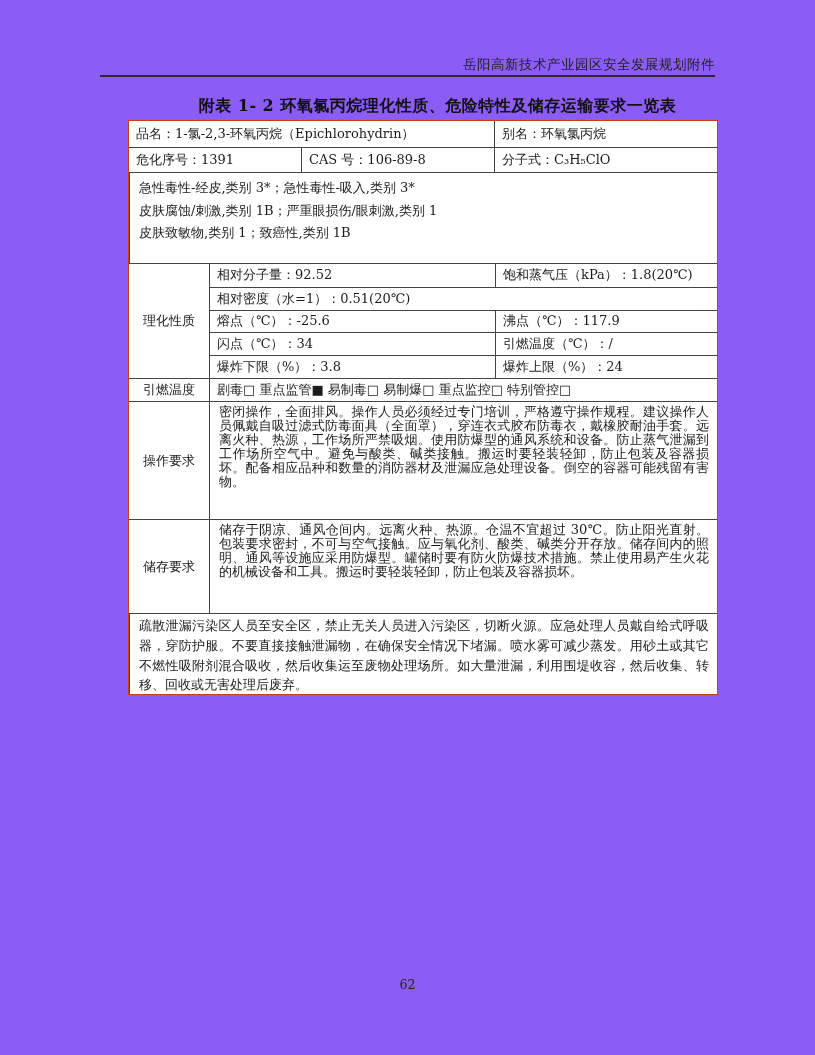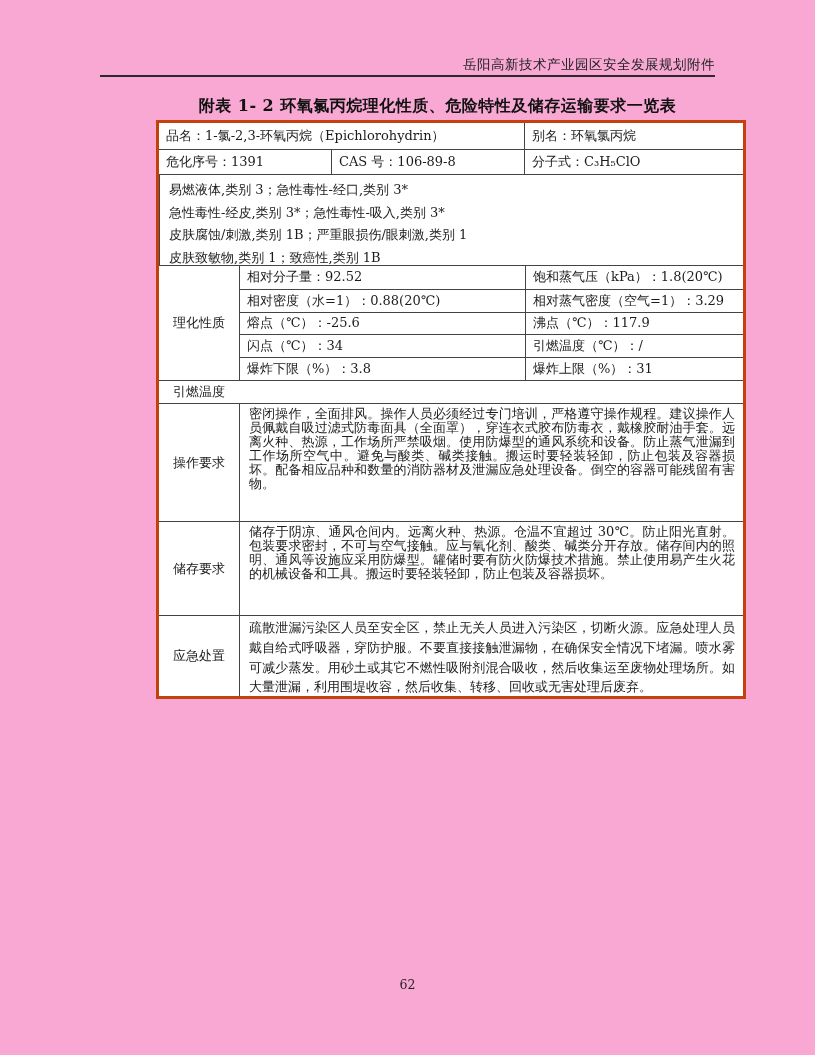--- a/index.html
+++ b/index.html
@@ -1,43 +1,43 @@
 <!DOCTYPE html>
 <html><head>
 <meta charset="utf-8">
 <style>
   * { margin:0; padding:0; box-sizing:border-box; }
   html,body { background:#e8e8e8; }
   .page {
     position:relative;
     width:815px; height:1055px;
     margin:0 auto;
-    background:#f9a8d4;
+    background:#8b5cf6;
     font-family:"DejaVu Serif","Liberation Serif",serif;
     color:#1b1b1b;
     overflow:hidden;
   }
   .doc-header {
     position:absolute; top:56px; left:100px; width:615px;
     text-align:right; font-size:13.5px; letter-spacing:0.5px; color:#222;
   }
   .header-rule {
     position:absolute; top:75px; left:100px; width:615px; height:2px;
     background:#2a2a2a;
   }
   .doc-title {
     position:absolute; top:96px; left:12px; width:100%;
     text-align:center; font-weight:bold; font-size:16px; color:#111;
     letter-spacing:0.5px;
     padding-left:36px;
   }
   .tbl {
     position:absolute; top:120px; left:128px; width:590px;
-    border:3px solid #c2410c; background:#fff;
-    font-size:13px; color:#1b1b1b;margin-left:28px;
+    border:1px solid #c2410c; background:#fff;
+    font-size:13px; color:#1b1b1b;
   }
   .tr { display:flex; width:100%; }
   .tr + .tr { border-top:1px solid #444; }
   .td {
     display:flex; align-items:center;
     padding:0 7px; overflow:hidden;
   }
   .td + .td { border-left:1px solid #444; }
   .label-cell {
     width:80px; min-width:80px;
@@ -81,69 +81,67 @@
     </div>
 
     <div class="tr" style="height:25px">
       <div class="td" style="width:172px;min-width:172px">危化序号：1391</div>
       <div class="td" style="width:193px;min-width:193px">CAS 号：106-89-8</div>
       <div class="td" style="flex:1">分子式：C₃H₅ClO</div>
     </div>
 
     <div class="tr" style="height:91px">
       <div class="content-col lines">
-        <div>易燃液体,类别 3；急性毒性-经口,类别 3*</div>
         <div>急性毒性-经皮,类别 3*；急性毒性-吸入,类别 3*</div>
         <div>皮肤腐蚀/刺激,类别 1B；严重眼损伤/眼刺激,类别 1</div>
         <div>皮肤致敏物,类别 1；致癌性,类别 1B</div>
       </div>
     </div>
 
     <div class="tr" style="height:115px">
       <div class="td label-cell">理化性质</div>
       <div class="content-col phys-rows">
         <div class="phys-row">
           <div class="phys-c1">相对分子量：92.52</div>
           <div class="phys-c2">饱和蒸气压（kPa）：1.8(20℃)</div>
         </div>
         <div class="phys-row">
-          <div class="phys-c1">相对密度（水=1）：0.88(20℃)</div>
-          <div class="phys-c2">相对蒸气密度（空气=1）：3.29</div>
+          <div class="phys-c1">相对密度（水=1）：0.51(20℃)</div>
         </div>
         <div class="phys-row">
           <div class="phys-c1">熔点（℃）：-25.6</div>
           <div class="phys-c2">沸点（℃）：117.9</div>
         </div>
         <div class="phys-row">
           <div class="phys-c1">闪点（℃）：34</div>
           <div class="phys-c2">引燃温度（℃）：/</div>
         </div>
         <div class="phys-row">
           <div class="phys-c1">爆炸下限（%）：3.8</div>
-          <div class="phys-c2">爆炸上限（%）：31</div>
+          <div class="phys-c2">爆炸上限（%）：24</div>
         </div>
       </div>
     </div>
 
     <div class="tr" style="height:23px">
       <div class="td label-cell">引燃温度</div>
+      <div class="td" style="flex:1;border-left:1px solid #444">剧毒□ 重点监管■ 易制毒□ 易制爆□ 重点监控□ 特别管控□</div>
     </div>
 
     <div class="tr" style="height:118px">
       <div class="td label-cell">操作要求</div>
       <div class="content-col para">密闭操作，全面排风。操作人员必须经过专门培训，严格遵守操作规程。建议操作人员佩戴自吸过滤式防毒面具（全面罩），穿连衣式胶布防毒衣，戴橡胶耐油手套。远离火种、热源，工作场所严禁吸烟。使用防爆型的通风系统和设备。防止蒸气泄漏到工作场所空气中。避免与酸类、碱类接触。搬运时要轻装轻卸，防止包装及容器损坏。配备相应品种和数量的消防器材及泄漏应急处理设备。倒空的容器可能残留有害物。</div>
     </div>
 
     <div class="tr" style="height:94px">
       <div class="td label-cell">储存要求</div>
       <div class="content-col para">储存于阴凉、通风仓间内。远离火种、热源。仓温不宜超过 30℃。防止阳光直射。包装要求密封，不可与空气接触。应与氧化剂、酸类、碱类分开存放。储存间内的照明、通风等设施应采用防爆型。罐储时要有防火防爆技术措施。禁止使用易产生火花的机械设备和工具。搬运时要轻装轻卸，防止包装及容器损坏。</div>
     </div>
 
     <div class="tr" style="height:81px">
-      <div class="td label-cell">应急处置</div>
       <div class="content-col para tight">疏散泄漏污染区人员至安全区，禁止无关人员进入污染区，切断火源。应急处理人员戴自给式呼吸器，穿防护服。不要直接接触泄漏物，在确保安全情况下堵漏。喷水雾可减少蒸发。用砂土或其它不燃性吸附剂混合吸收，然后收集运至废物处理场所。如大量泄漏，利用围堤收容，然后收集、转移、回收或无害处理后废弃。</div>
     </div>
 
   </div>
 
   <div class="page-number">62</div>
 
 </div>
 
 </body></html>

